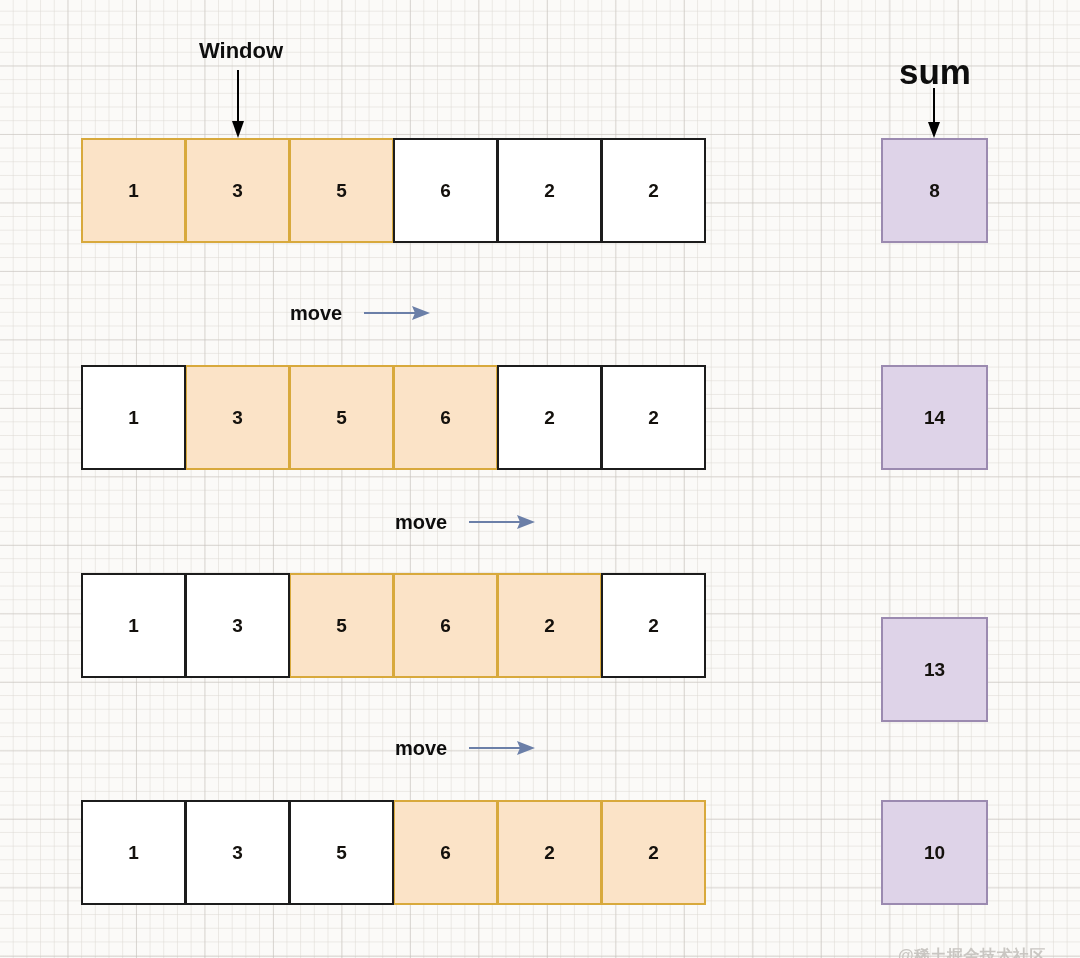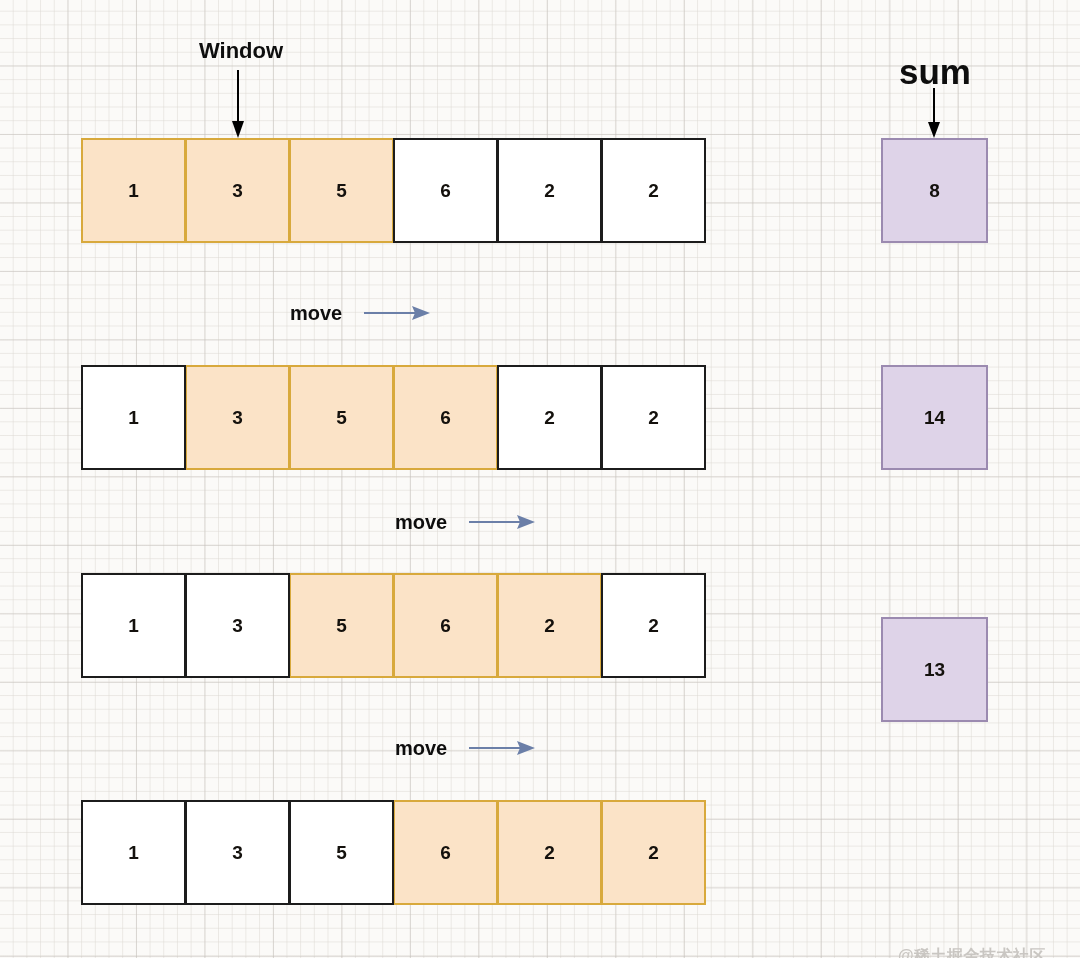--- a/index.html
+++ b/index.html
@@ -176,16 +176,17 @@
   </svg>
 
   <div class="array-row" style="left:81px; top:800px;">
     <div class="cell plain">1</div>
     <div class="cell plain">3</div>
     <div class="cell plain">5</div>
     <div class="cell highlight">6</div>
     <div class="cell highlight">2</div>
     <div class="cell highlight">2</div>
   </div>
+  <div class="sum-box" style="left:881px; top:800px;">10</div>
 
   <div class="watermark" style="left:898px; top:913px;">@稀土掘金技术社区</div>
 
 </div>
 
 </body></html>

